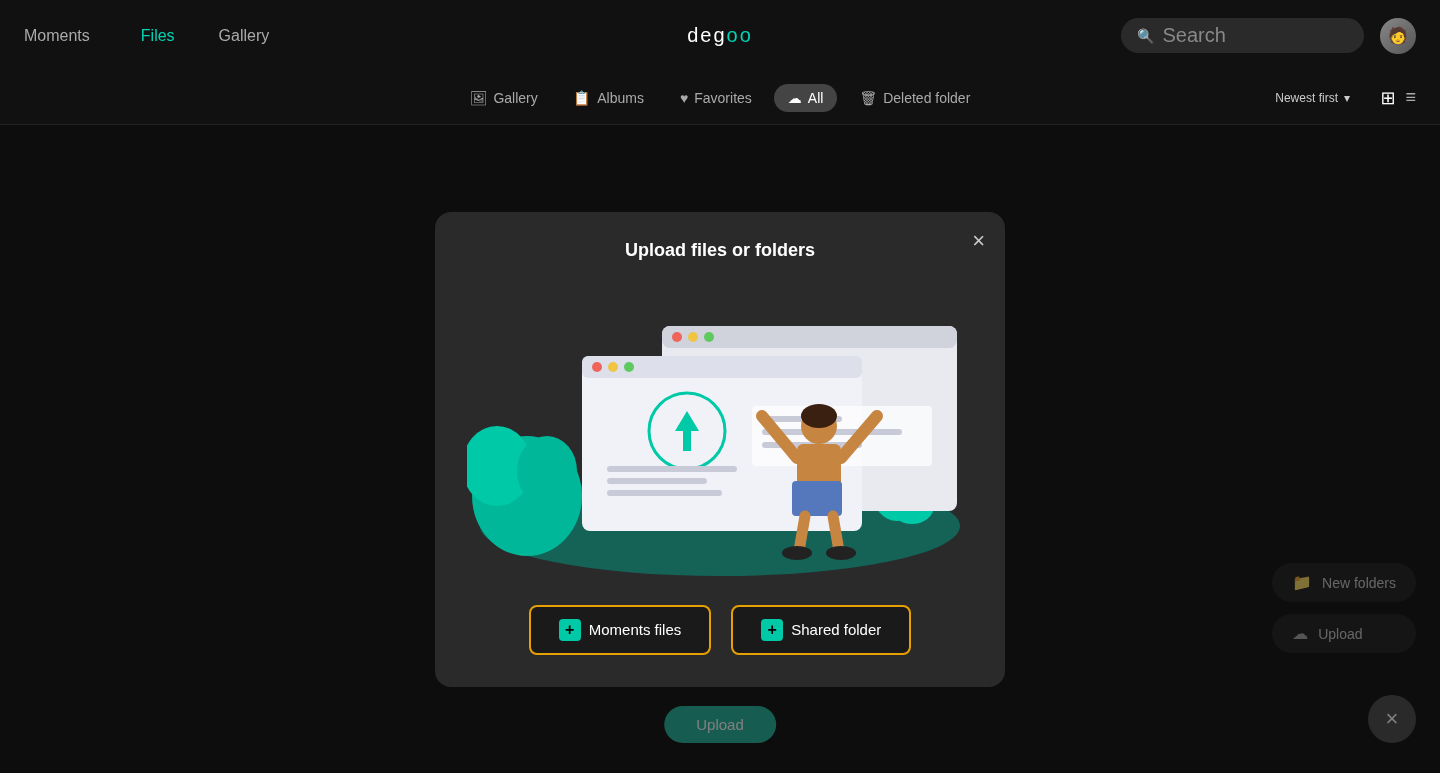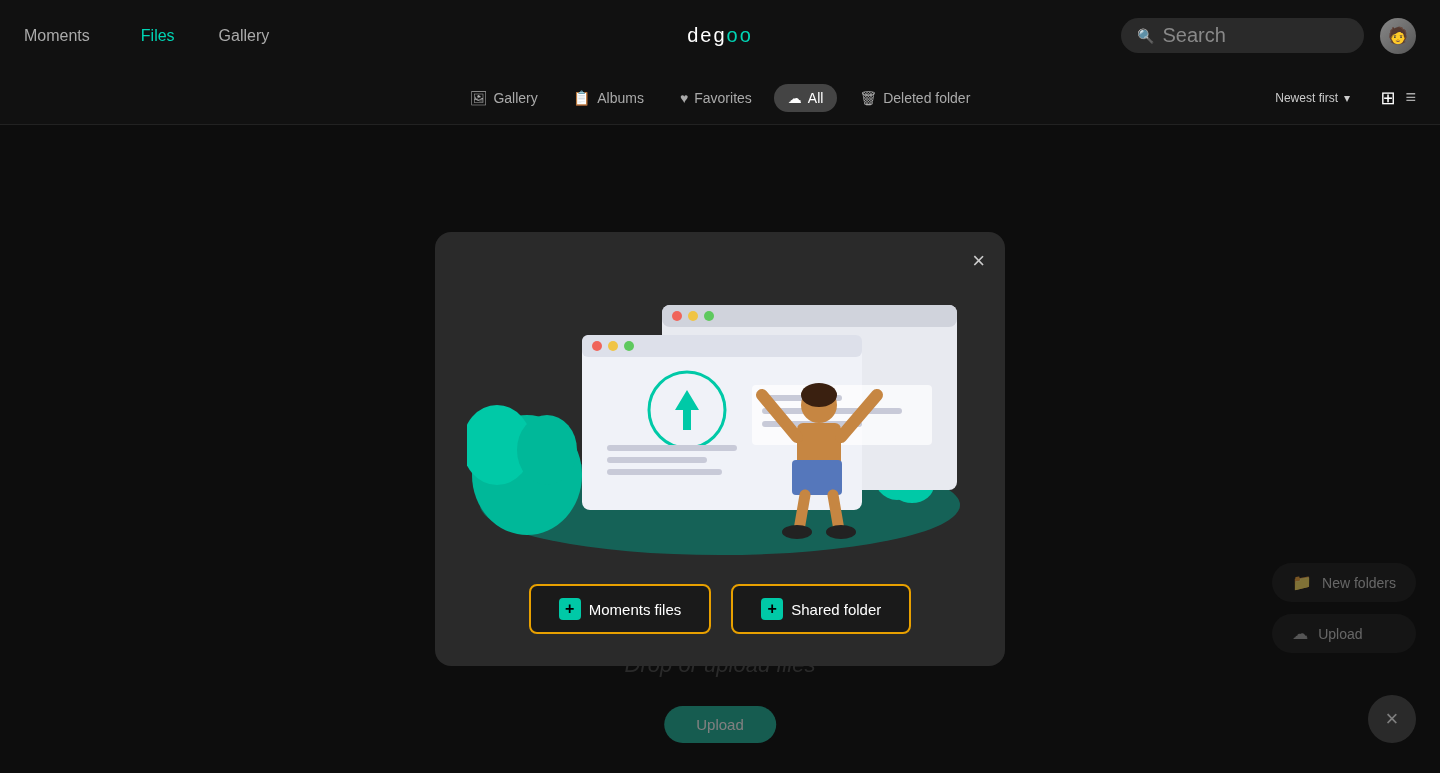--- a/index.html
+++ b/index.html
@@ -371,20 +371,21 @@
       <span>Upload</span>
     </button>
   </div>
 
   <button class="fab">
     <span>×</span>
   </button>
 
   <div class="modal-overlay">
     <div class="modal">
+      <div class="modal-title">Upload files or folders</div>
       <button class="modal-close">×</button>
 
       <div class="illustration">
         <svg viewBox="0 0 506 270" xmlns="http://www.w3.org/2000/svg">
 
           <ellipse cx="253" cy="230" rx="240" ry="50" fill="#0d7a6b" opacity="0.7"></ellipse>
 
           <ellipse cx="60" cy="200" rx="55" ry="60" fill="#00b899"></ellipse>
           <ellipse cx="30" cy="170" rx="35" ry="40" fill="#00c9a7"></ellipse>
           <ellipse cx="80" cy="175" rx="30" ry="35" fill="#00b899"></ellipse>

